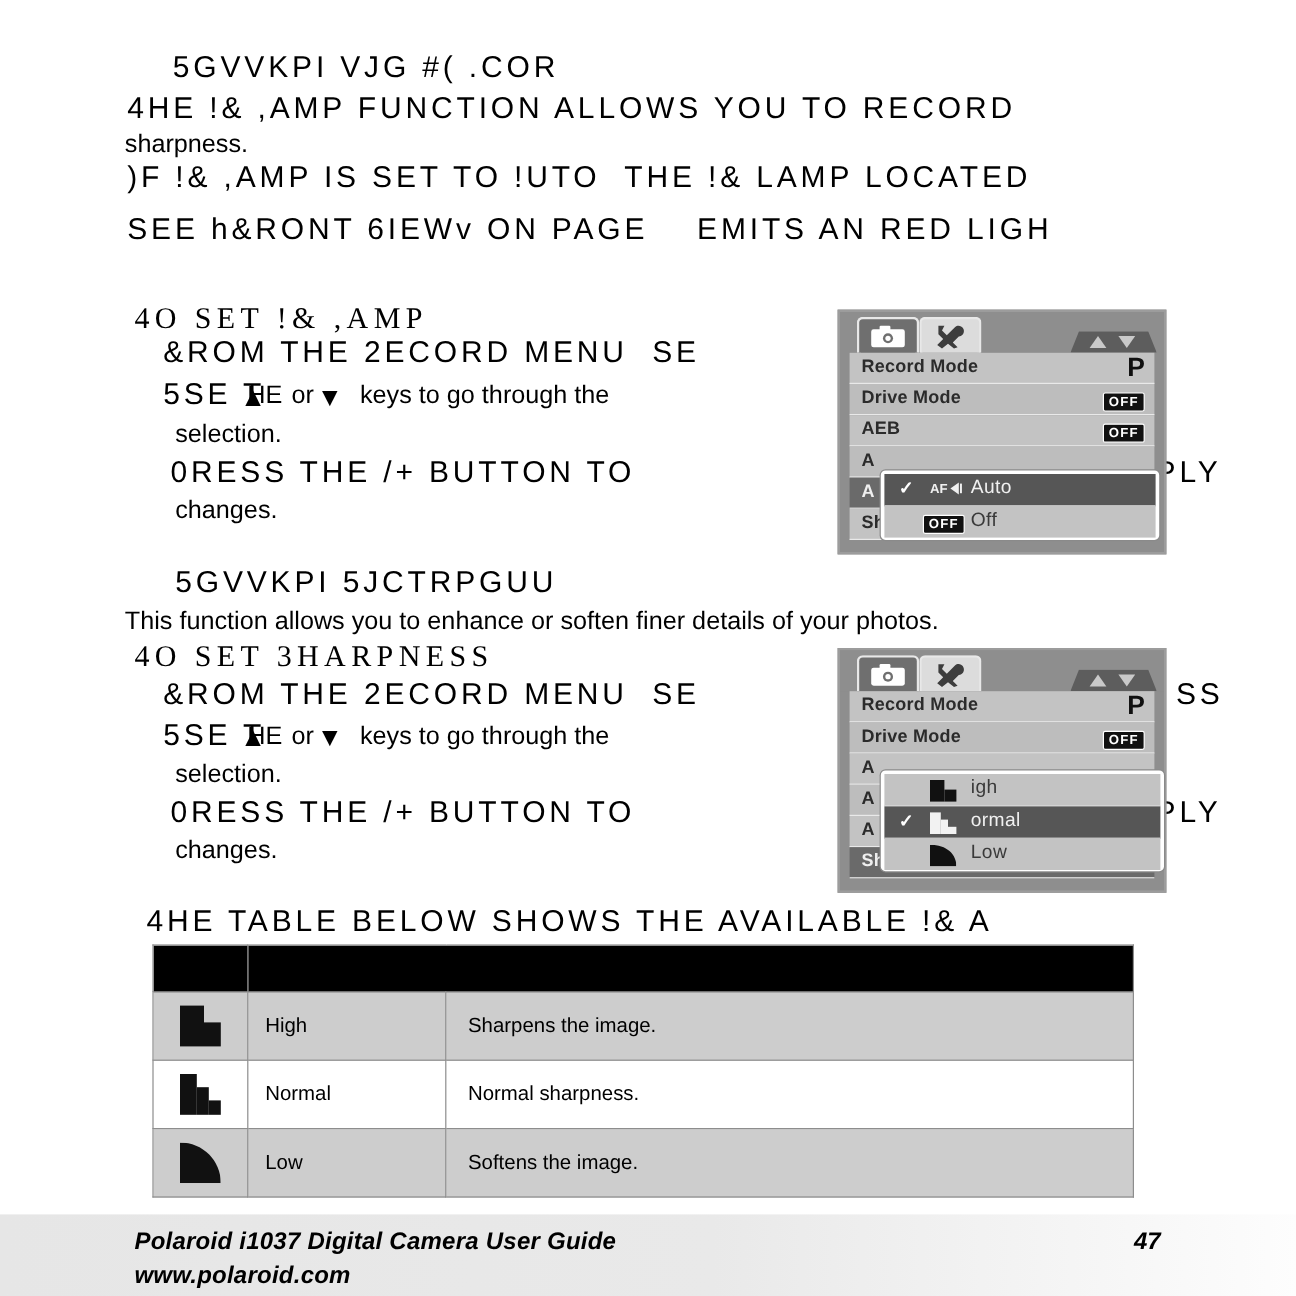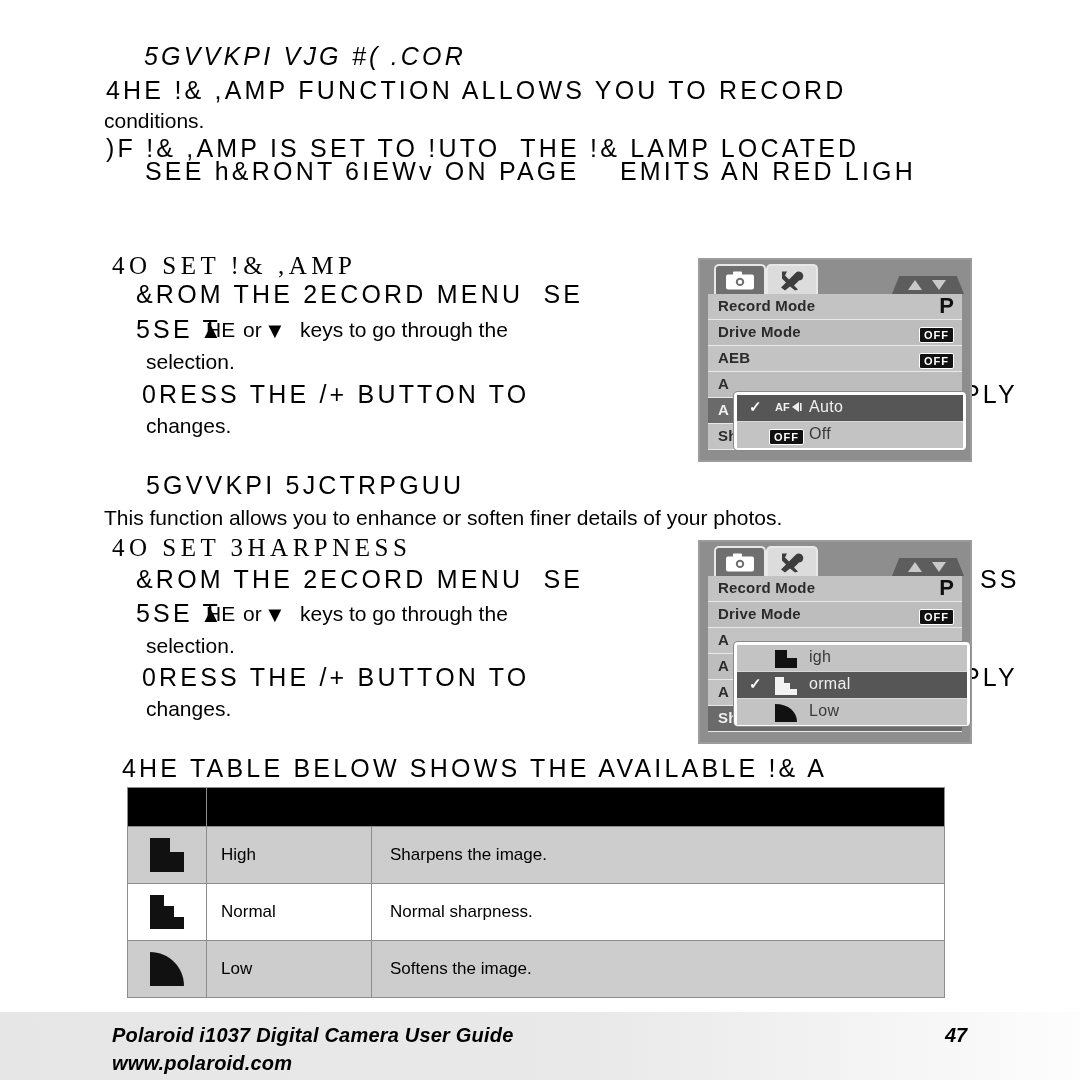--- a/index.html
+++ b/index.html
@@ -155,26 +155,26 @@
     position:absolute;left:945px;top:12px;
     font-family:"Liberation Sans", sans-serif;
     font-style:italic;font-weight:bold;font-size:20px;
   }
 </style>
 </head>
 <body>
 
 <div class="page">
 
-  <div class="t garbled" style="left:144px;top:44px;font-style:italic;">5GVVKPI VJG #( .COR</div>
+  <div class="t garbled" style="left:144px;top:44px;">5GVVKPI VJG #( .COR</div>
 
   <div class="t garbled" style="left:106px;top:78px;">4HE !&amp; ,AMP FUNCTION ALLOWS YOU TO RECORD</div>
-  <div class="t normaltxt" style="left:104px;top:110px;">conditions.</div>
+  <div class="t normaltxt" style="left:104px;top:110px;">sharpness.</div>
   <div class="t garbled" style="left:106px;top:136px;">)F !&amp; ,AMP IS SET TO !UTO  THE !&amp; LAMP LOCATED</div>
-  <div class="t garbled" style="left:106px;top:159px;margin-left:39px;">SEE h&amp;RONT 6IEWv ON PAGE    EMITS AN RED LIGH</div>
+  <div class="t garbled" style="left:106px;top:179px;">SEE h&amp;RONT 6IEWv ON PAGE    EMITS AN RED LIGH</div>
 
   <div class="t headgarb" style="left:112px;top:252px;">4O SET !&amp; ,AMP</div>
 
   <div class="t garbled" style="left:136px;top:282px;">&amp;ROM THE 2ECORD MENU  SE</div>
 
   <div class="t garbled" style="left:136px;top:317px;">5SE T</div>
   <div class="t normaltxt" style="left:206px;top:319px;">HE</div>
   <div class="t" style="left:200px;top:318px;font-size:22px;">▲</div>
   <div class="t normaltxt" style="left:243px;top:319px;">or</div>
   <div class="t" style="left:264px;top:318px;font-size:22px;">▼</div>

